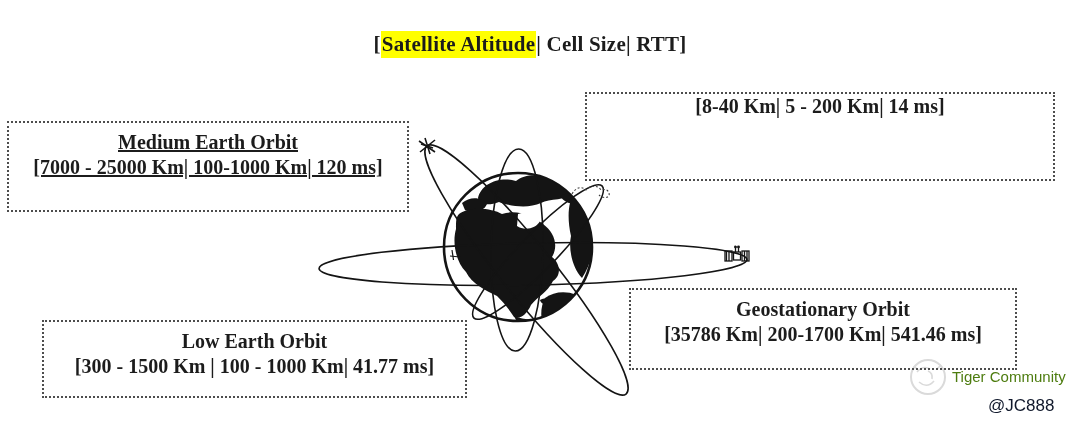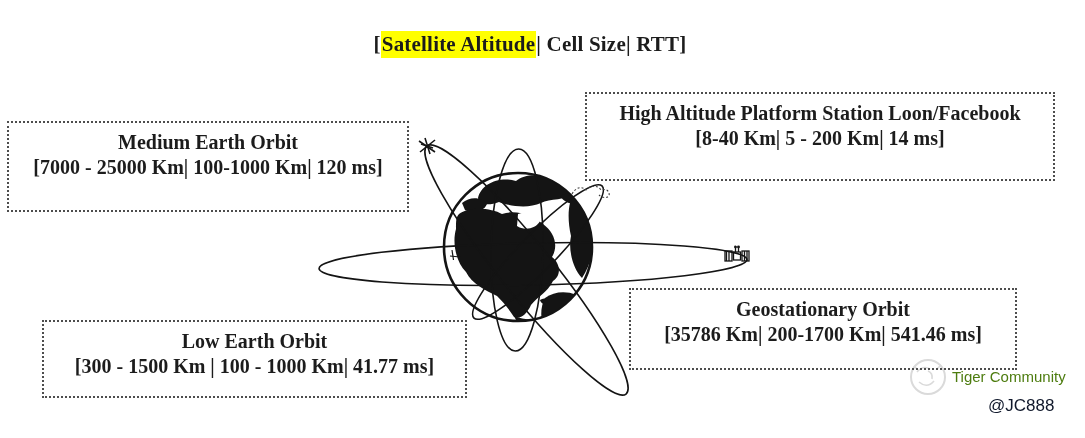--- a/index.html
+++ b/index.html
@@ -39,21 +39,21 @@
     line-height:25px;
     margin-top:7px;
     white-space:nowrap;
   }
   .box-specs{
     display:block;
     font-size:20px;
     line-height:25px;
     white-space:nowrap;
   }
-  #box-meo {left:7px;   top:121px; width:402px; height:91px;}
+  #box-meo {left:7px;   top:121px; width:402px; height:91px;text-decoration:underline;}
   #box-haps{left:585px; top:92px;  width:470px; height:89px;}
   #box-leo {left:42px;  top:320px; width:425px; height:78px;}
   #box-geo {left:629px; top:288px; width:388px; height:82px;}
   #orbit-svg{position:absolute;left:0;top:0;}
   .wm-text{
     position:absolute;
     font-family:"Liberation Sans", sans-serif;
     color:#4d7c0f;
     white-space:nowrap;
   }
@@ -140,21 +140,20 @@
       <path d="M914 366 l4 4 M941 365 l-4 4" stroke-width="1.6"></path>
     </g>
   </svg>
 
   <div id="box-meo" class="info-box">
     <span class="box-title">Medium Earth Orbit</span>
     <span class="box-specs">[7000 - 25000 Km| 100-1000 Km| 120 ms]</span>
   </div>
 
   <div id="box-haps" class="info-box">
-    <span class="box-title">High Altitude Platform Station Loon/Facebook</span>
     <span class="box-specs">[8-40 Km| 5 - 200 Km| 14 ms]</span>
   </div>
 
   <div id="box-leo" class="info-box">
     <span class="box-title">Low Earth Orbit</span>
     <span class="box-specs">[300 - 1500 Km | 100 - 1000 Km| 41.77 ms]</span>
   </div>
 
   <div id="box-geo" class="info-box">
     <span class="box-title">Geostationary Orbit</span>

